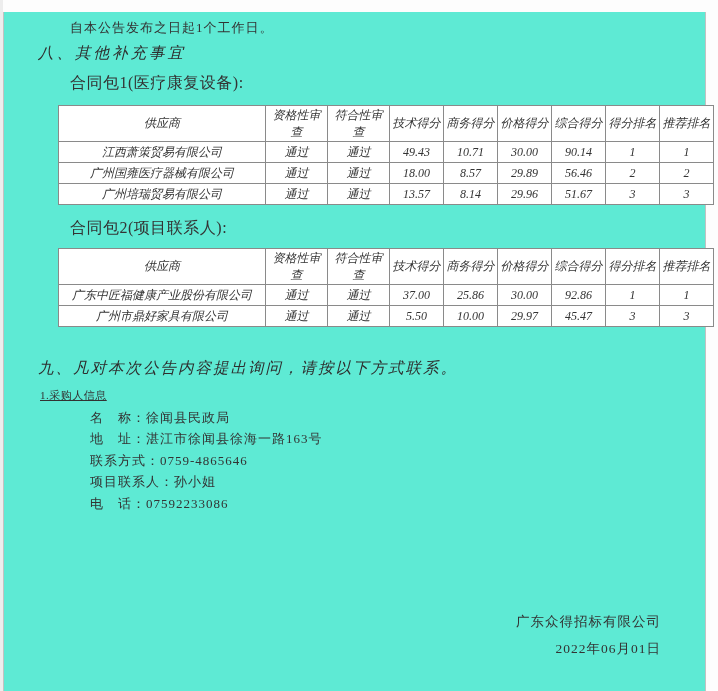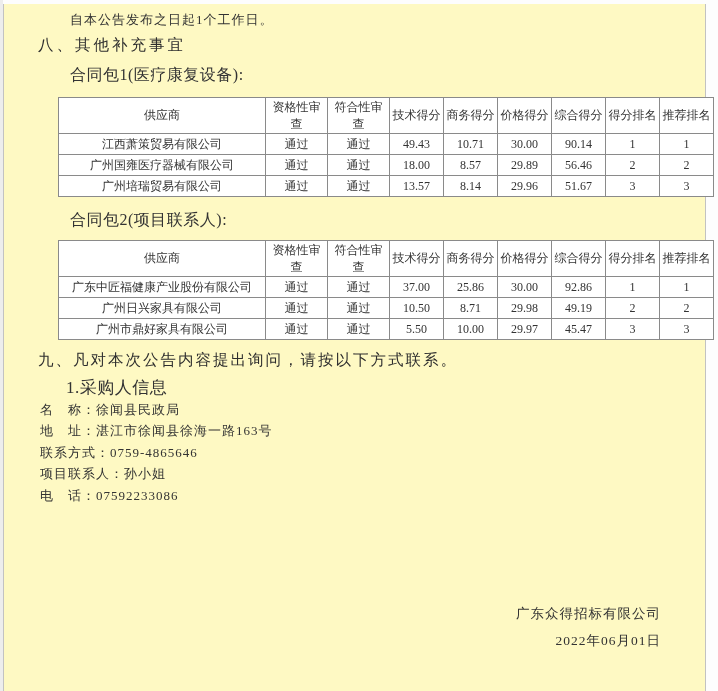--- a/index.html
+++ b/index.html
@@ -5,54 +5,54 @@
   html,body{margin:0;padding:0;}
   body{
     width:718px;height:691px;
     background:#fdfdfd;
     font-family:"Liberation Serif","DejaVu Serif",serif;
     color:#333;
     position:relative;
     overflow:hidden;
   }
   .page{
-    position:absolute;top:4px;bottom:0;left:3px;width:701px;
-    background:#fef9c3;
+    position:absolute;top:12px;bottom:0;left:3px;width:701px;
+    background:#5eead4;
     border-left:1px solid #c2c2c2;
     border-right:1px solid #c2c2c2;
   }
   .edge-strip{position:absolute;left:0;top:0;bottom:0;width:3px;background:#ededed;}
   .intro{position:absolute;left:66px;top:7px;font-size:13px;letter-spacing:1px;}
-  .sec-heading{position:absolute;margin:0;font-weight:400;color:#2e2e2e;}
+  .sec-heading{position:absolute;margin:0;font-weight:400;color:#2e2e2e;font-style:italic;}
   .sec8{left:34px;top:31px;font-size:15.5px;letter-spacing:3px;}
   .sec9{left:34px;top:346px;font-size:15.5px;letter-spacing:2px;text-align:center;}
   .pkg-label{position:absolute;left:66px;font-size:16px;letter-spacing:0.5px;}
   .p1{top:61px;}
   .p2{top:206px;}
   .score-table{
     position:absolute;left:54px;width:618px;
     border-collapse:collapse;table-layout:fixed;
-    font-size:12px;color:#333;background:#fff;
+    font-size:12px;color:#333;background:#fff;font-style:italic;
   }
   .t1{top:93px;}
   .t2{top:236px;}
   .score-table th,.score-table td{
     border:1px solid #8a8a8a;
     text-align:center;vertical-align:middle;
     font-weight:normal;padding:1px 2px;line-height:1.35;
     overflow:hidden;
   }
   .score-table th{height:33px;}
   .score-table td{height:18px;}
   .score-table .col-supplier{width:202px;}
   .score-table .col-review{width:57px;}
   .score-table .col-score{width:49px;}
   .contacts{position:absolute;left:0;top:373px;width:100%;font-size:13px;}
-  .chead{margin-left:62px;line-height:21.5px;font-size:17px;letter-spacing:0.5px;}
-  .cline{margin-left:36px;line-height:21.5px;letter-spacing:1px;}
+  .chead{margin-left:36px;line-height:21.5px;font-size:11px;letter-spacing:0.5px;text-decoration:underline;}
+  .cline{margin-left:86px;line-height:21.5px;letter-spacing:1px;}
   .footer{position:absolute;top:596px;right:44px;text-align:right;font-size:13.5px;line-height:27px;letter-spacing:1px;}
 </style>
 </head>
 <body>
 
 <div class="edge-strip"></div>
 
 <div class="page">
 
   <div class="intro">自本公告发布之日起1个工作日。</div>
@@ -132,31 +132,20 @@
           <td class="col-review">通过</td>
           <td class="col-review">通过</td>
           <td class="col-score">37.00</td>
           <td class="col-score">25.86</td>
           <td class="col-score">30.00</td>
           <td class="col-score">92.86</td>
           <td class="col-score">1</td>
           <td class="col-score">1</td>
         </tr>
         <tr>
-          <td class="col-supplier">广州日兴家具有限公司</td>
-          <td class="col-review">通过</td>
-          <td class="col-review">通过</td>
-          <td class="col-score">10.50</td>
-          <td class="col-score">8.71</td>
-          <td class="col-score">29.98</td>
-          <td class="col-score">49.19</td>
-          <td class="col-score">2</td>
-          <td class="col-score">2</td>
-        </tr>
-        <tr>
           <td class="col-supplier">广州市鼎好家具有限公司</td>
           <td class="col-review">通过</td>
           <td class="col-review">通过</td>
           <td class="col-score">5.50</td>
           <td class="col-score">10.00</td>
           <td class="col-score">29.97</td>
           <td class="col-score">45.47</td>
           <td class="col-score">3</td>
           <td class="col-score">3</td>
         </tr>

